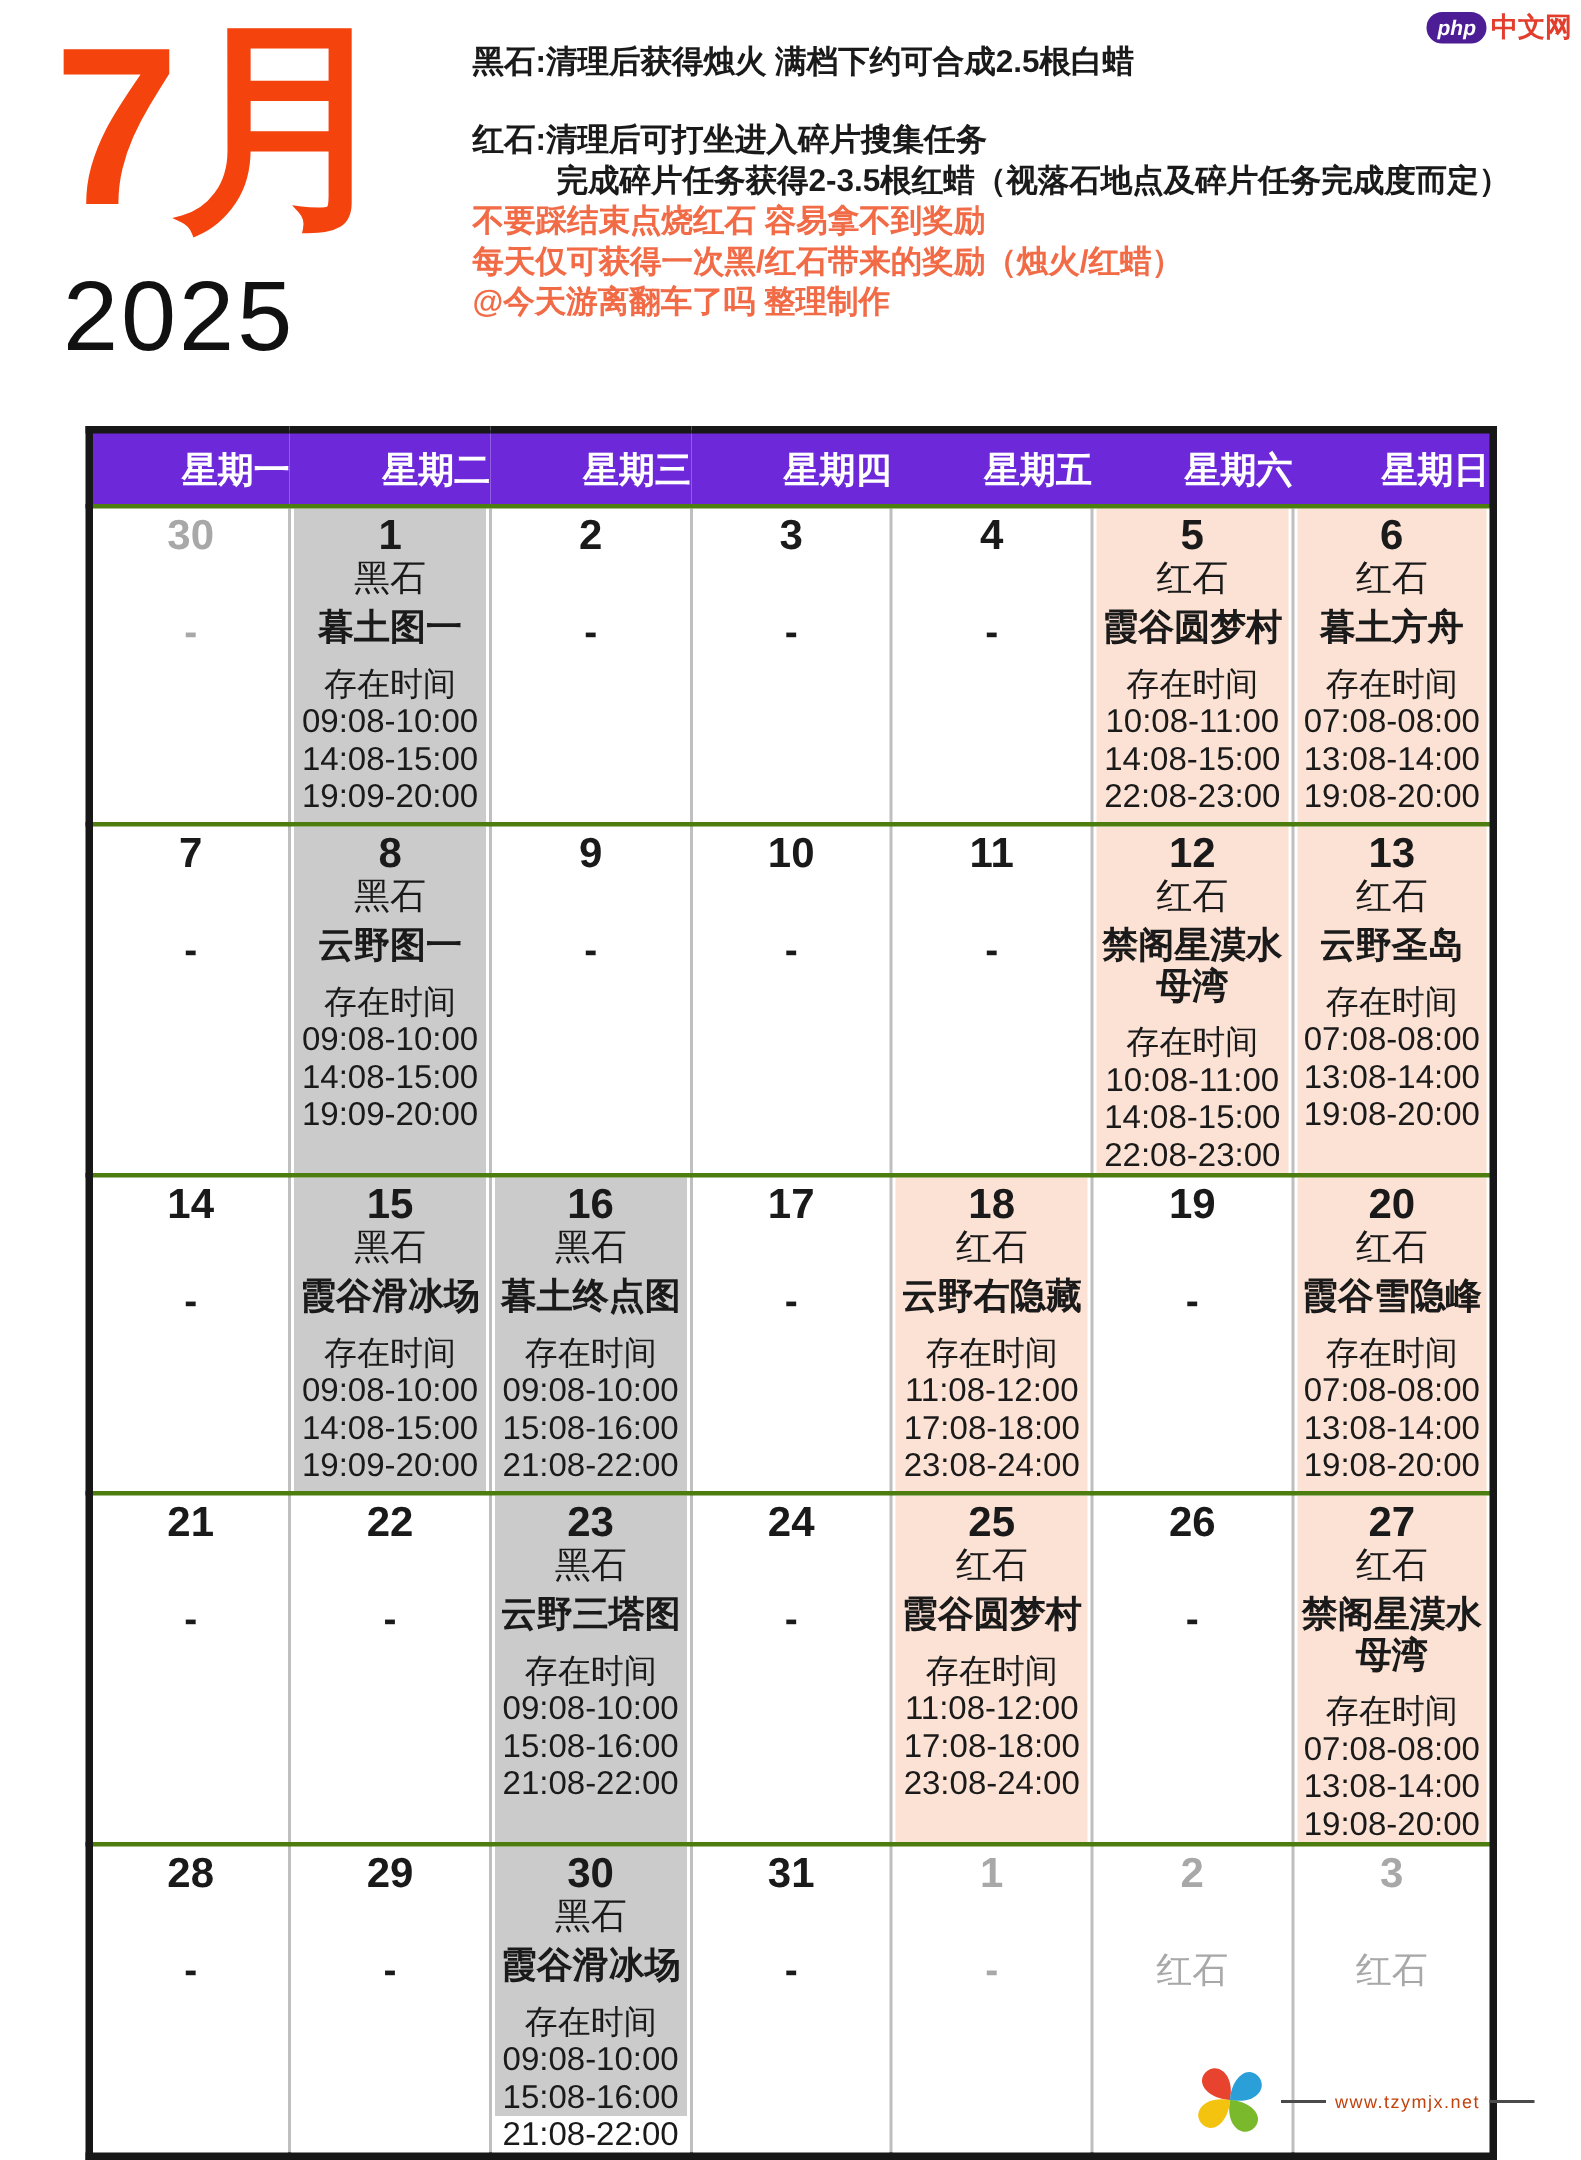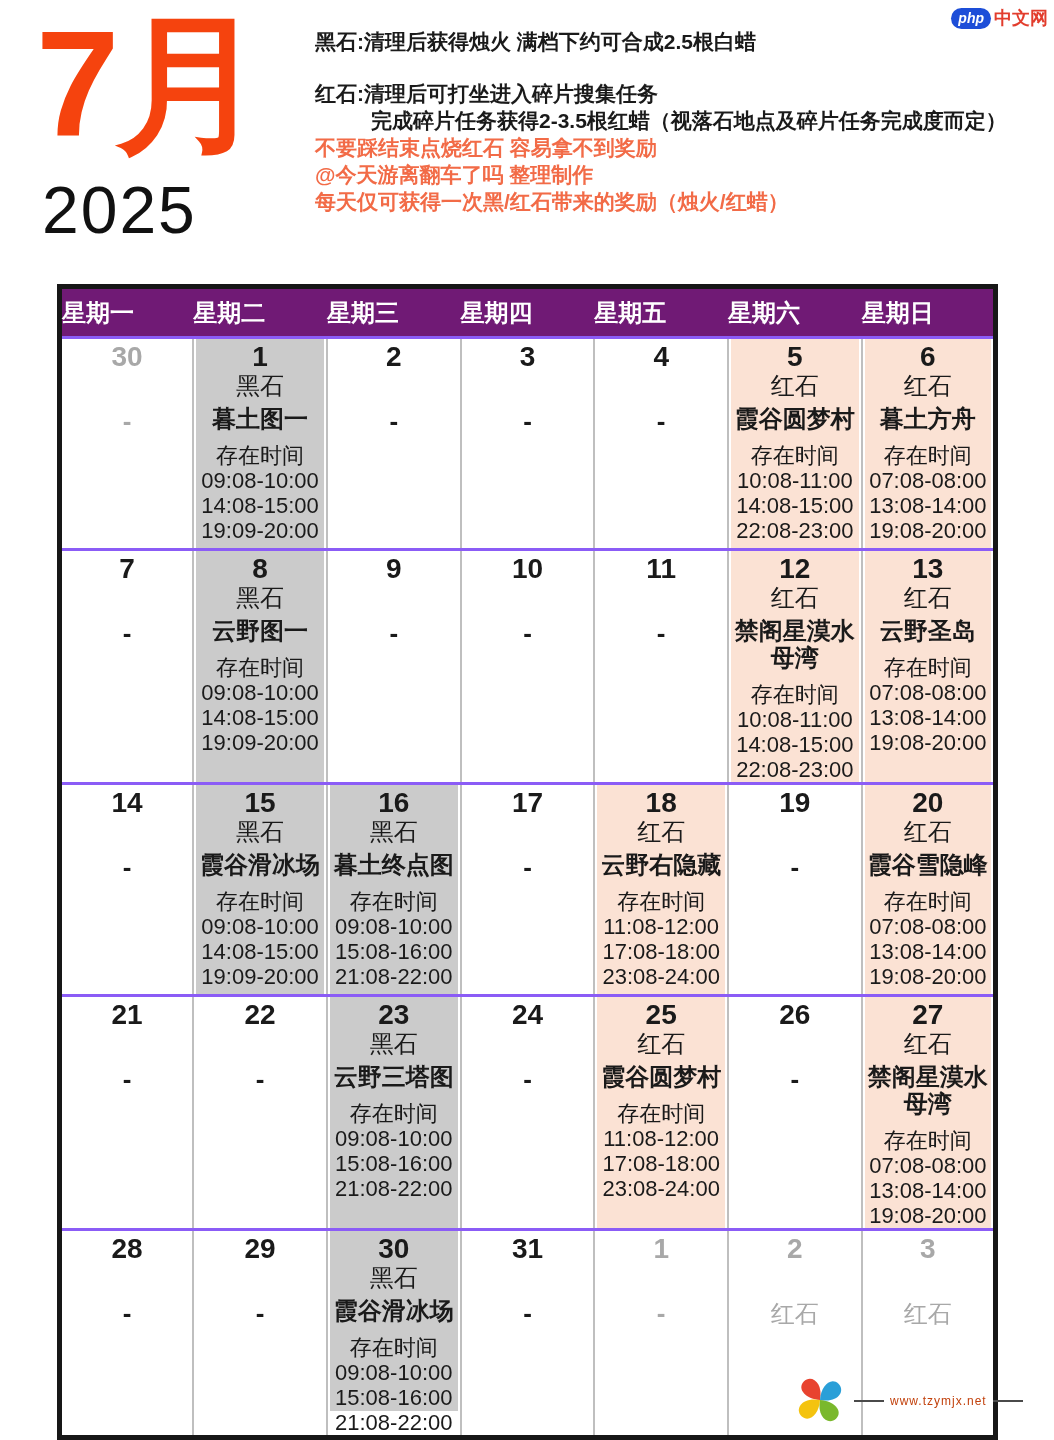--- a/index.html
+++ b/index.html
@@ -28,36 +28,36 @@
   .notes p.gap { margin-bottom:25px; }
   .notes p.indent { padding-left:56px; }
   .notes p.warn { color:#f26b47; }
   .notes p.warn-first { }
   
   .php-logo {
     position:absolute; right:6px; top:6px;
     display:flex; align-items:center; gap:3px;
   }
   .php-badge {
-    background:#1d4ed8; color:#fff; border-radius:11px;
+    background:#4c1d95; color:#fff; border-radius:11px;
     padding:2px 7px 3px; font-size:14px; font-weight:bold; font-style:italic;
   }
   .php-text { color:#e23d2d; font-size:18px; font-weight:bold; }
   
   .calendar {
     position:absolute; left:57px; top:284px;
     width:941px; border-collapse:collapse; table-layout:fixed;
     border:5px solid #171717;
   }
   .calendar thead th {
-    background:#701a75; color:#ffffff;
+    background:#6d28d9; color:#ffffff;
     font-size:24px; font-weight:bold; height:47px;
-    padding:0; text-align:left;
-  }
-  .calendar tbody tr { border-top:3px solid #8b5cf6; }
+    padding:0; text-align:right;
+  }
+  .calendar tbody tr { border-top:3px solid #4d7c0f; }
   .calendar tbody td {
     padding:0; height:209px; vertical-align:top;
   }
   .calendar tbody tr.last td { height:199px; }
   .calendar tbody td + td { border-left:2px solid #bfbfbf; }
   .cell { height:100%; margin:0 2px; text-align:center; }
   .cell.shade-black { background:#cbcbcb; }
   .cell.shade-red { background:#fbe2d4; }
   .cell.partial { background:linear-gradient(#cbcbcb 0 88%, rgba(0,0,0,0) 88%); }
   .date { font-size:28px; font-weight:bold; line-height:30px; padding-top:3px; }
@@ -84,22 +84,22 @@
 <body>
 
 <div class="month-title">7月</div>
 <div class="year">2025</div>
 
 <div class="notes">
   <p class="gap">黑石:清理后获得烛火 满档下约可合成2.5根白蜡</p>
   <p>红石:清理后可打坐进入碎片搜集任务</p>
   <p class="indent">完成碎片任务获得2-3.5根红蜡（视落石地点及碎片任务完成度而定）</p>
   <p class="warn warn-first">不要踩结束点烧红石 容易拿不到奖励</p>
+  <p class="warn">每天仅可获得一次黑/红石带来的奖励（烛火/红蜡）</p>
   <p class="warn">@今天游离翻车了吗 整理制作</p>
-  <p class="warn">每天仅可获得一次黑/红石带来的奖励（烛火/红蜡）</p>
 </div>
 
 <div class="php-logo">
   <span class="php-badge">php</span>
   <span class="php-text">中文网</span>
 </div>
 
 <table class="calendar">
   <thead>
     <tr>

